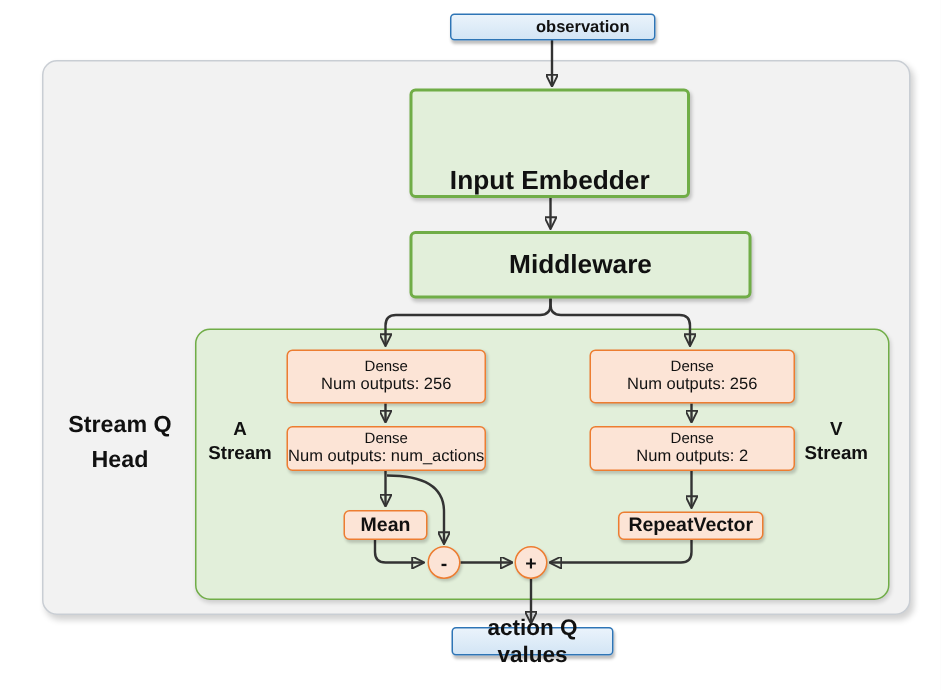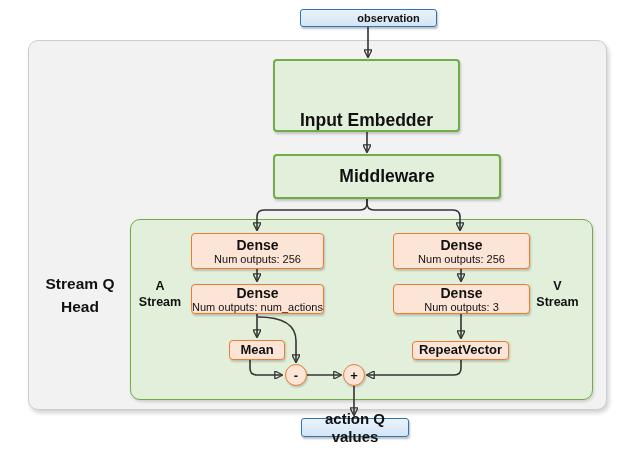--- a/index.html
+++ b/index.html
@@ -28,21 +28,21 @@
   }
   .green-box{
     background:#e2efda;border:2px solid #70ad47;border-radius:4px;
     font-weight:bold;font-size:17.5px;
     box-shadow:1px 2px 2.5px rgba(0,0,0,0.2);
   }
   .orange-box{
     background:#fce4d6;border:1.8px solid #ed7d31;border-radius:4px;
     box-shadow:1px 1.5px 2px rgba(0,0,0,0.18);
   }
-  .dense-title{font-weight:bold;font-size:14px;}
+  .dense-title{font-weight:normal;font-size:10px;}
   .dense-sub{font-size:11px;white-space:nowrap;}
   .small-orange{font-weight:bold;font-size:13px;}
   .op-circle{
     border-radius:50%;font-weight:bold;font-size:13px;line-height:1;
     display:flex;align-items:center;justify-content:center;
   }
   .side-label{font-weight:bold;text-align:center;}
   .dueling-label{font-size:15.5px;line-height:1.5;}
   .stream-label{font-size:12.5px;line-height:1.3;}
   svg.wires{position:absolute;left:0;top:0;pointer-events:none;}
@@ -115,21 +115,21 @@
     <div class="dense-sub">Num outputs: num_actions</div>
   </div>
 
   <div class="abs node orange-box" style="left:393px;top:233px;width:137px;height:36px;">
     <div class="dense-title">Dense</div>
     <div class="dense-sub">Num outputs: 256</div>
   </div>
 
   <div class="abs node orange-box" style="left:393px;top:284px;width:137px;height:30px;">
     <div class="dense-title">Dense</div>
-    <div class="dense-sub">Num outputs: 3</div>
+    <div class="dense-sub">Num outputs: 2</div>
   </div>
 
   <div class="abs node orange-box small-orange" style="left:229px;top:340px;width:56px;height:20px;">
     <span>Mean</span>
   </div>
 
   <div class="abs node orange-box small-orange" style="left:412px;top:341px;width:97px;height:19px;">
     <span>RepeatVector</span>
   </div>
 

